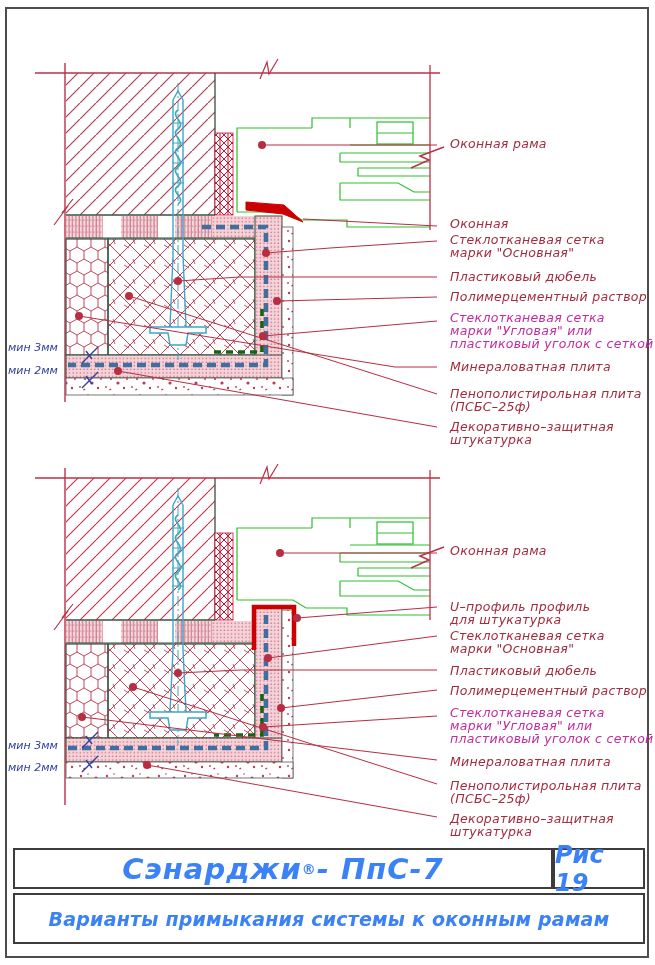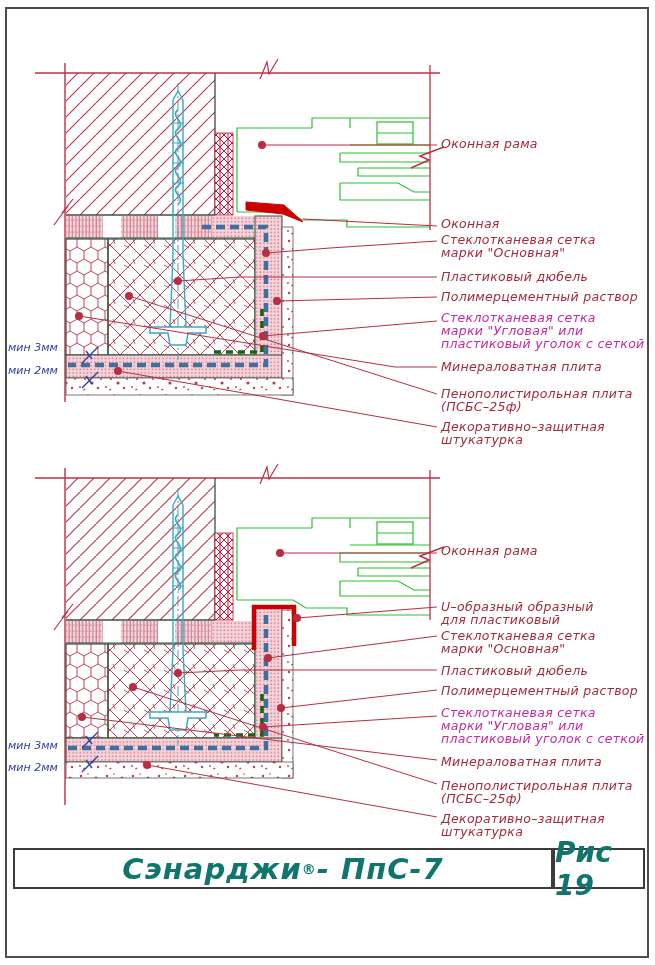--- a/index.html
+++ b/index.html
@@ -2,28 +2,28 @@
 <html><head>
 <meta charset="utf-8">
 <style>
   html,body{margin:0;padding:0;background:#ffffff;}
   .page{position:relative;width:655px;height:965px;background:#ffffff;overflow:hidden;
         font-family:"DejaVu Sans",sans-serif;}
   .page-border{position:absolute;left:5px;top:7px;right:6px;bottom:7px;border:2px solid #4d4d4d;}
   svg{position:absolute;left:0;}
   .lbl{position:absolute;left:441px;color:#a32b3e;font-style:italic;font-size:12.5px;
        line-height:13px;letter-spacing:.3px;white-space:nowrap;}
-  .lbl span{display:block;}
+  .lbl span{display:block;margin-left:9px;}
   .lbl.accent{color:#c32a9e;}
   .dim{position:absolute;color:#31409f;font-style:italic;font-size:11px;white-space:nowrap;text-align:center;}
   .tblock{position:absolute;border:2px solid #3c3c3c;background:#fff;display:flex;
-          align-items:center;justify-content:center;color:#0f766e;font-weight:bold;font-style:italic;}
+          align-items:center;justify-content:center;color:#3b82f6;font-weight:bold;font-style:italic;}
   .brand{font-size:29px;letter-spacing:1px;}
   .brand sup{font-size:14px;}
-  .fig{font-size:28px;}
+  .fig{font-size:24px;}
   .caption{font-size:19px;letter-spacing:.2px;}
 </style>
 </head>
 <body>
 
 <div class="page">
   <div class="page-border"></div>
 
   <svg width="0" height="0">
     <defs>
@@ -269,22 +269,22 @@
       <circle cx="82" cy="257" r="4"></circle>
         <circle cx="133" cy="227" r="4"></circle>
       <circle cx="147" cy="305" r="4"></circle>
     </g>
   </svg>
 
   <div class="lbl" style="top:544px">
       <span>Оконная  рама</span>
     </div>
   <div class="lbl" style="top:600px">
-      <span>U–образный  образный</span>
-      <span>для  пластиковый</span>
+      <span>U–профиль  профиль</span>
+      <span>для  штукатурка</span>
     </div>
   <div class="lbl" style="top:629px">
       <span>Стеклотканевая  сетка</span>
       <span>марки  "Основная"</span>
     </div>
   <div class="lbl" style="top:664px">
       <span>Пластиковый  дюбель</span>
     </div>
   <div class="lbl" style="top:684px">
       <span>Полимерцементный  раствор</span>
@@ -309,13 +309,16 @@
   <div class="dim" style="left:8px;top:761px">мин 2мм</div>
 
   <div class="tblock brand" style="left:13px;top:848px;width:536px;height:37px">
     <span>Сэнарджи</span>
       <sup>®</sup>
       <span> - ПпС-7</span>
   </div>
   <div class="tblock fig" style="left:553px;top:848px;width:88px;height:37px">
     <span>Рис 19</span>
   </div>
+  <div class="tblock caption" style="left:13px;top:893px;width:628px;height:47px">
+    <span>Варианты примыкания системы к оконным рамам</span>
+  </div>
 </div>
 
 </body></html>

